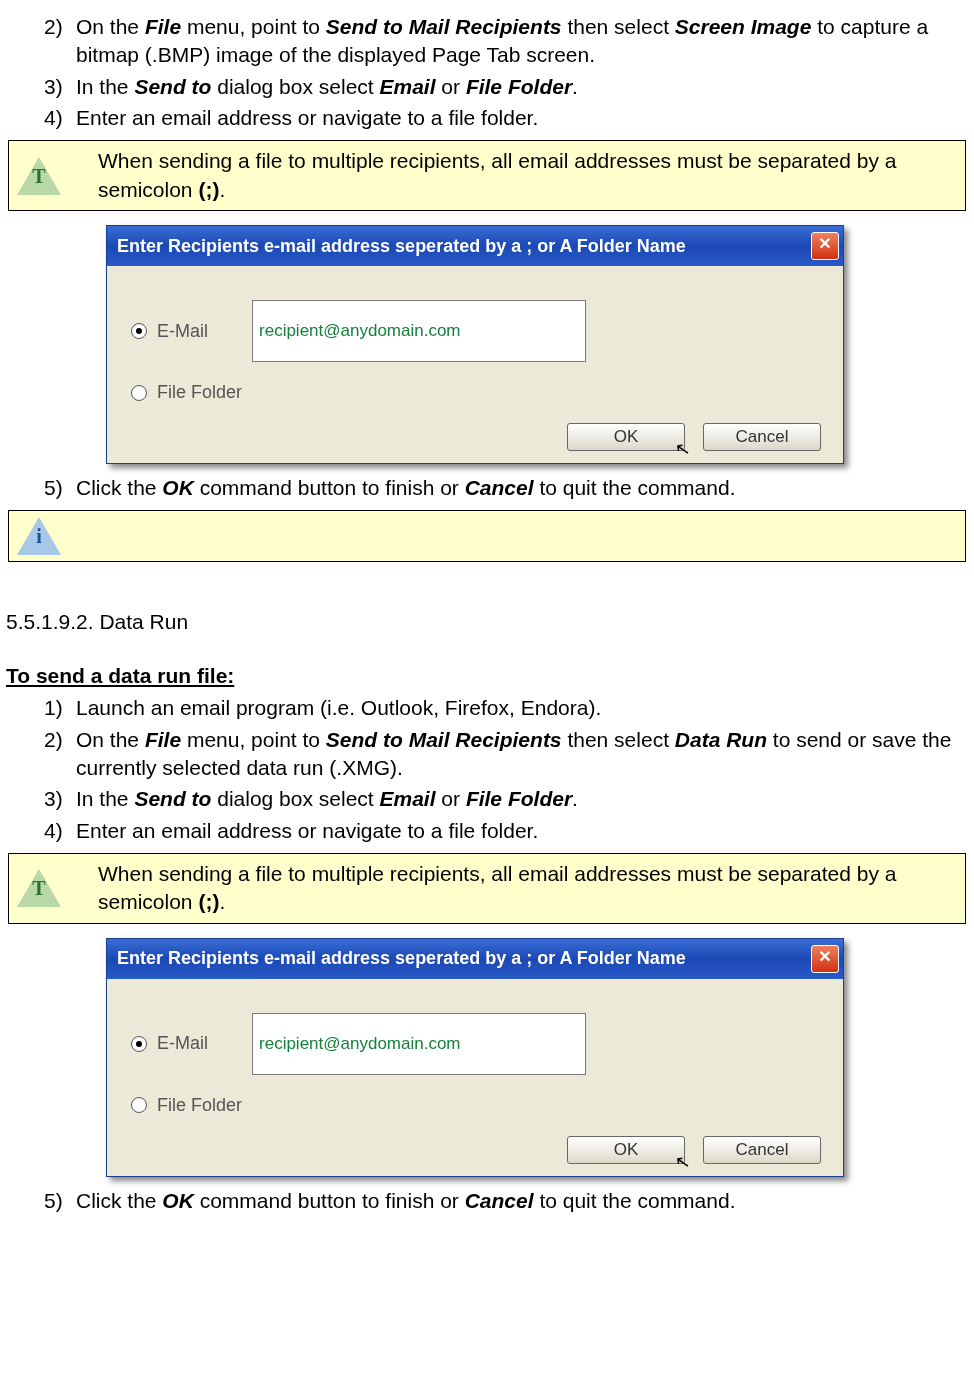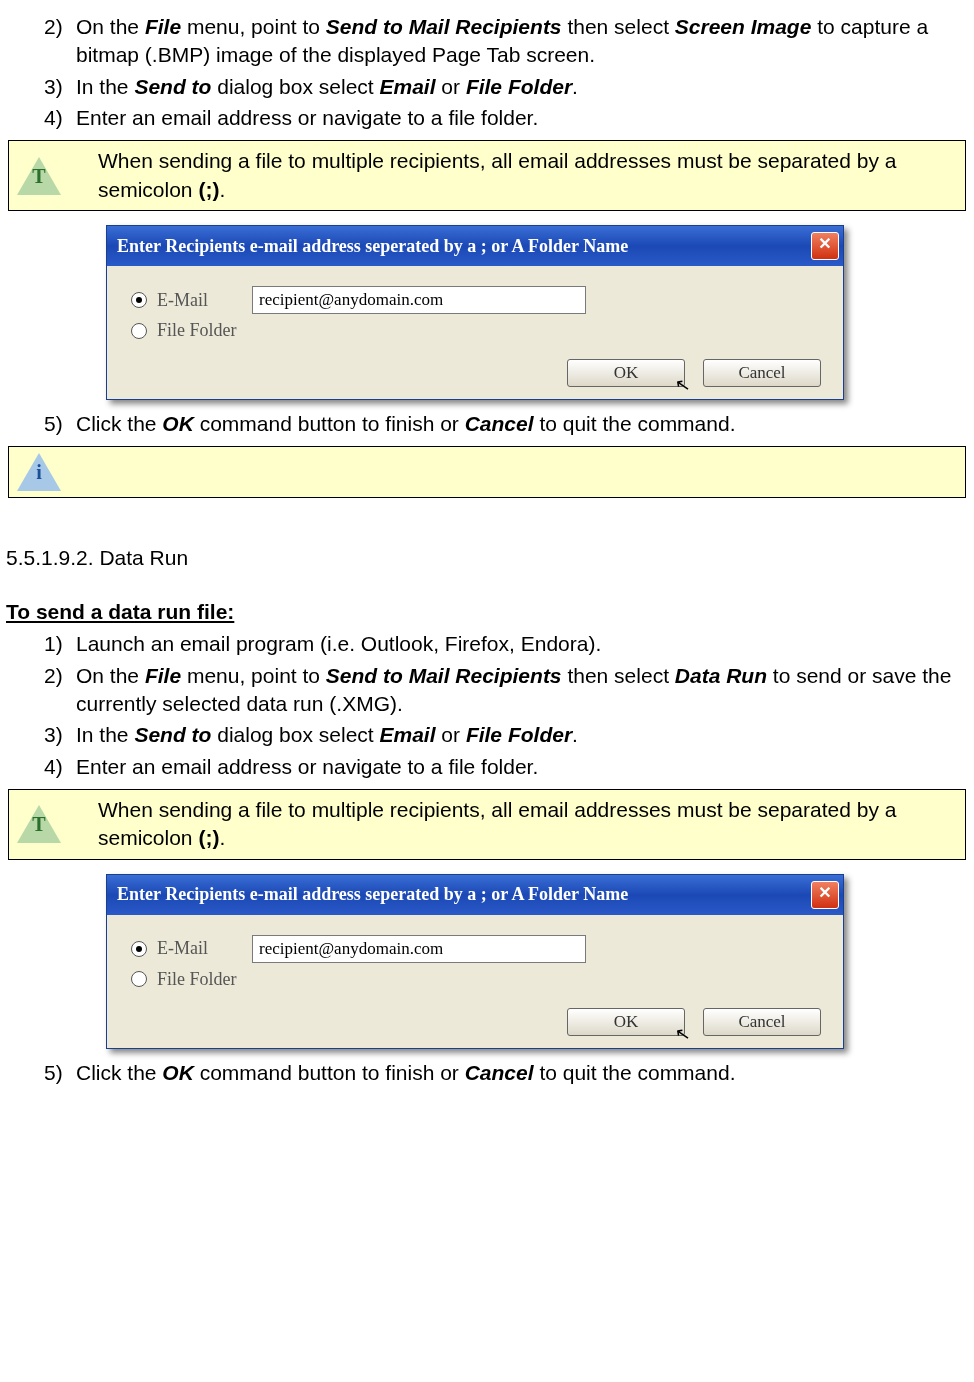--- a/index.html
+++ b/index.html
@@ -67,21 +67,21 @@
     filter: blur(0.6px);
   }
   .dialog-shadow {
     display: inline-block;
     box-shadow: 4px 4px 6px #888;
   }
   .dialog {
     border: 1px solid #1a3f8f;
     background: #ece9d8;
     width: 736px;
-    font-family: Liberation Serif, serif;
+    font-family: Liberation Sans, sans-serif;
   }
   .titlebar {
     background: linear-gradient(#3a6ed5, #1b48b5 50%, #2a5ac8);
     color: #fff;
     display: flex;
     align-items: center;
     padding: 4px 4px 4px 10px;
     font-size: 18px;
     font-weight: bold;
     height: 32px;
@@ -99,39 +99,39 @@
     text-align: center;
     line-height: 22px;
     cursor: pointer;
   }
   .dialog-body {
     padding: 14px 16px 12px 24px;
   }
   .radio-row {
     display: flex;
     align-items: center;
-    margin: 6px 0;
+    margin: 20px 0;
     color: #555;
     font-size: 18px;
   }
   .radio-dot {
     width: 14px; height: 14px; border-radius: 50%;
     border: 1px solid #555; margin-right: 10px;
     background: #fff;
     display: inline-flex; align-items: center; justify-content: center;
   }
   .radio-dot.checked::after {
     content: ""; width: 6px; height: 6px; border-radius: 50%; background: #000;
   }
   .text-field {
     border: 1px solid #7a7a7a;
     background: #fff;
-    padding: 3px 6px;
+    padding: 20px 6px;
     font-size: 17px;
-    color: #000000;
+    color: #15803d;
     width: 320px;
     margin-left: 44px;
   }
   .dialog-buttons {
     display: flex;
     justify-content: flex-end;
     gap: 18px;
     margin-top: 18px;
     padding-right: 6px;
   }

